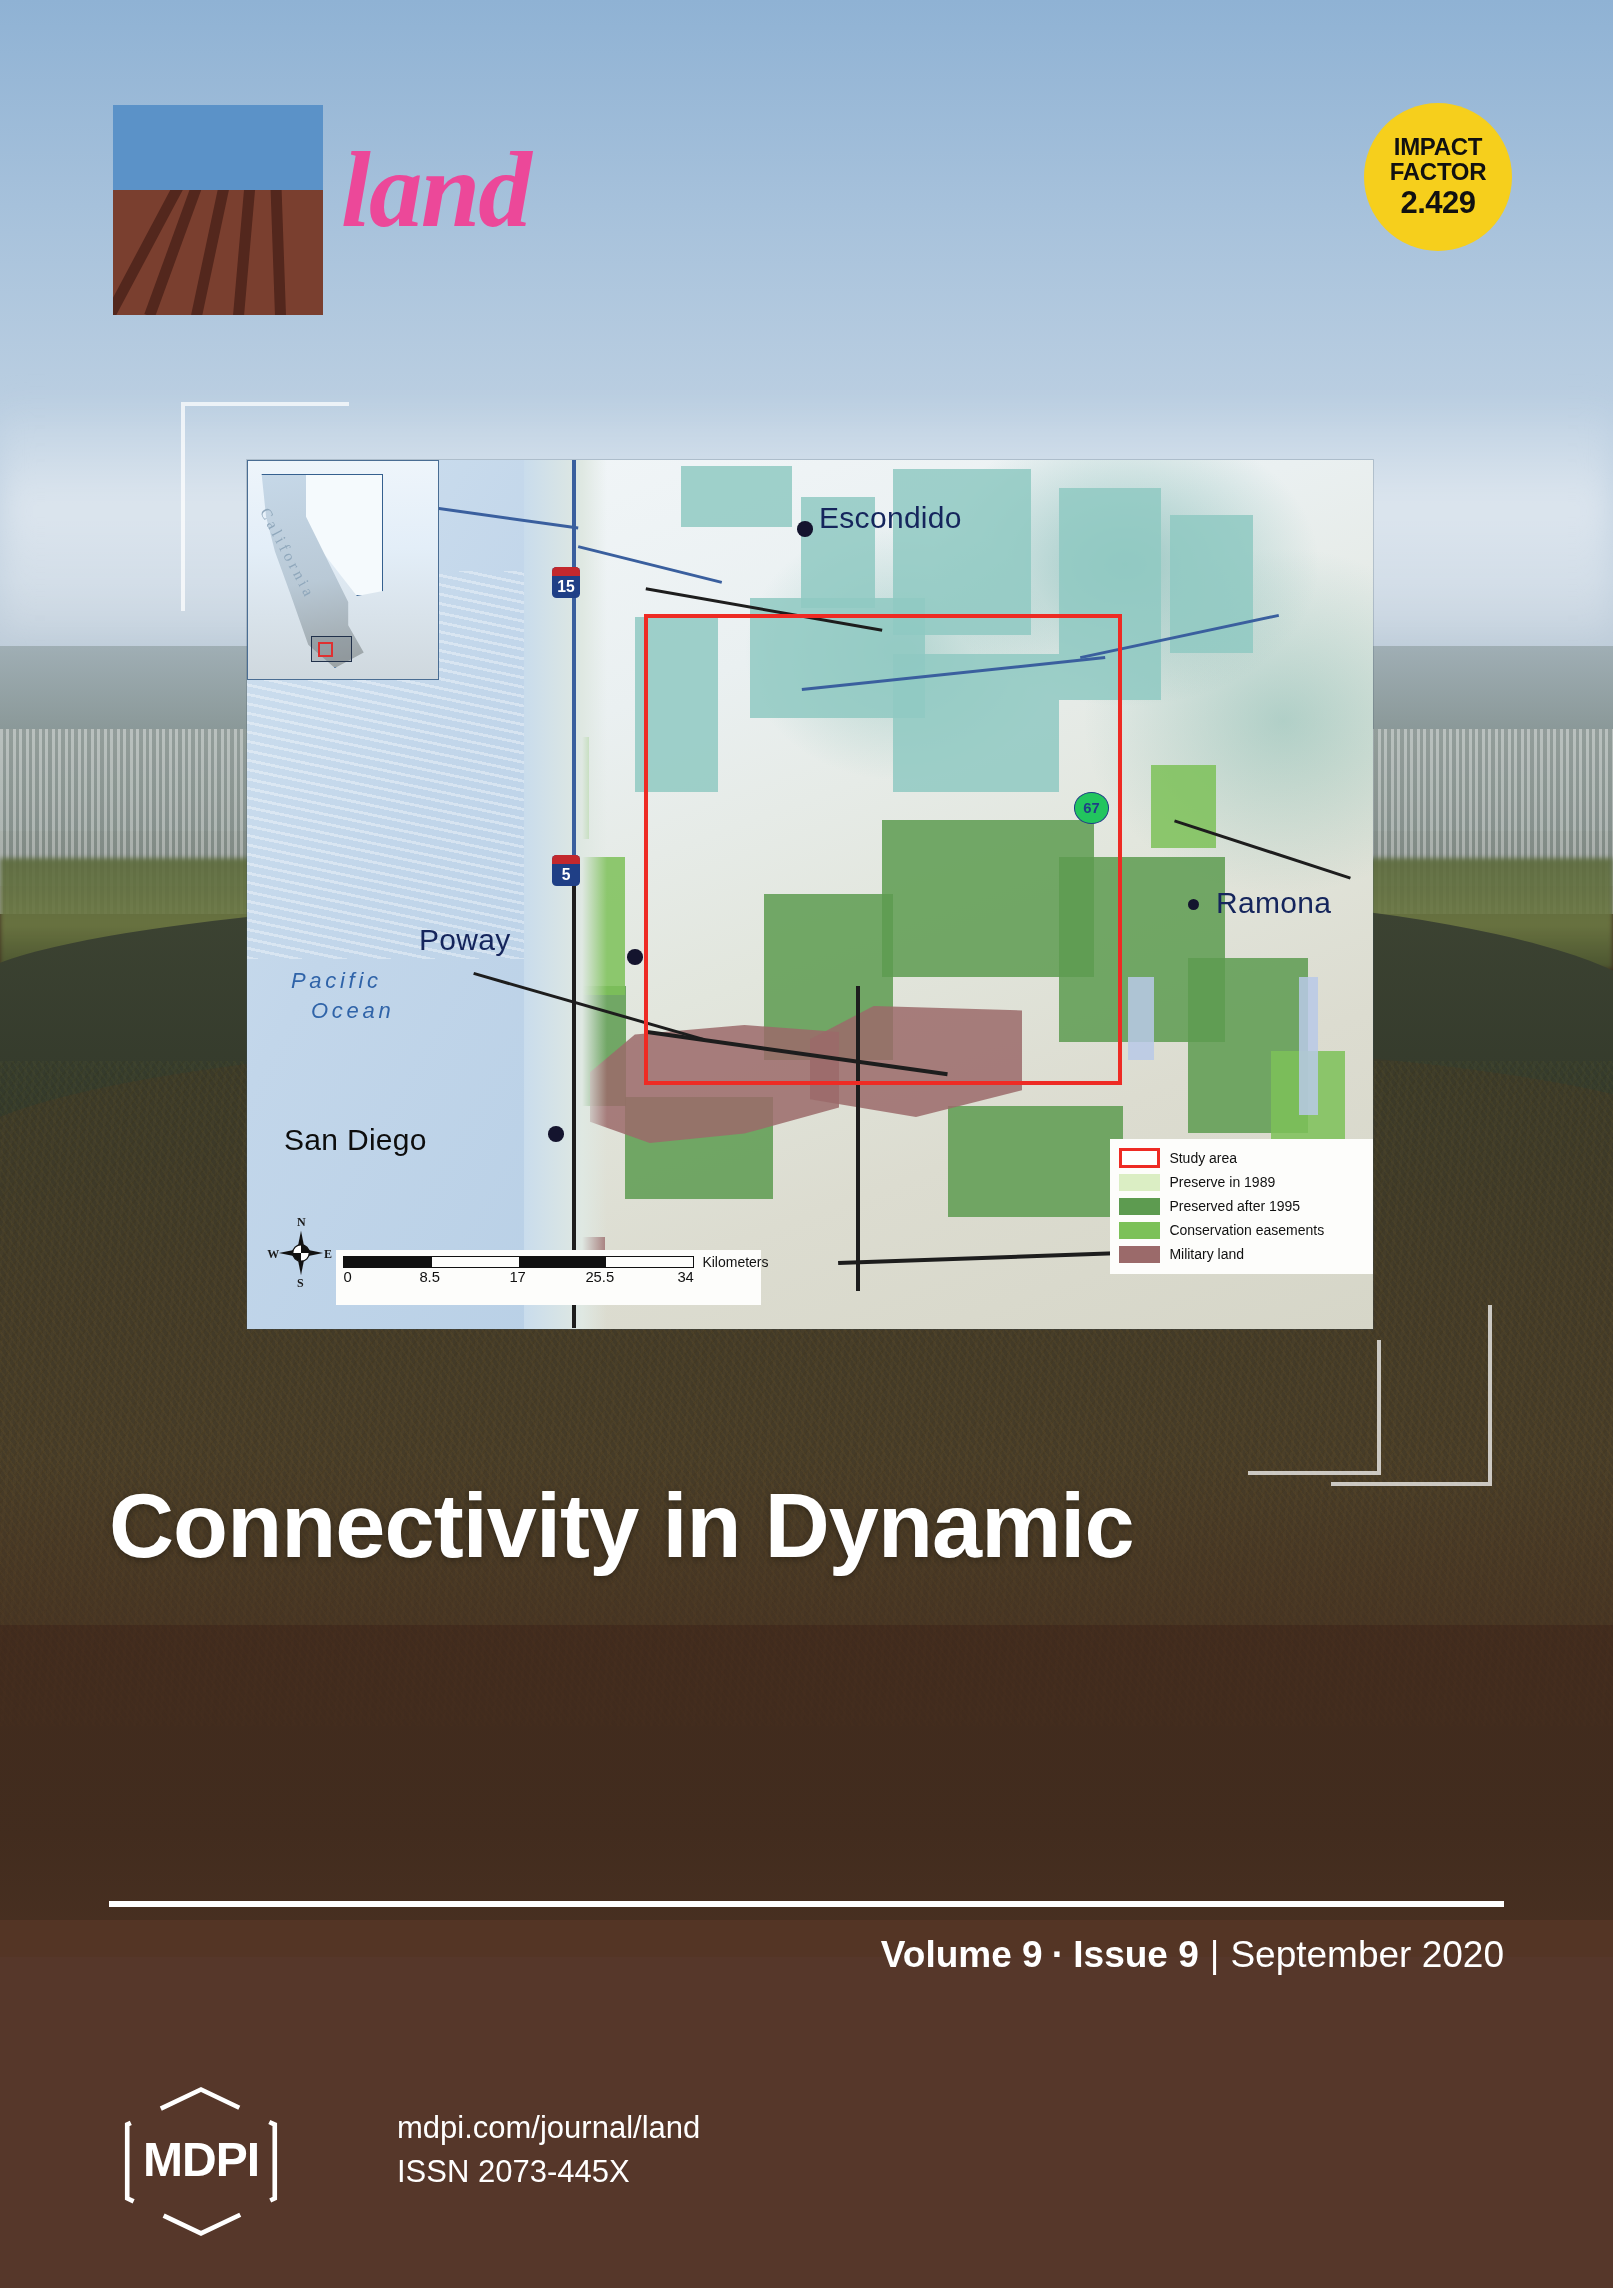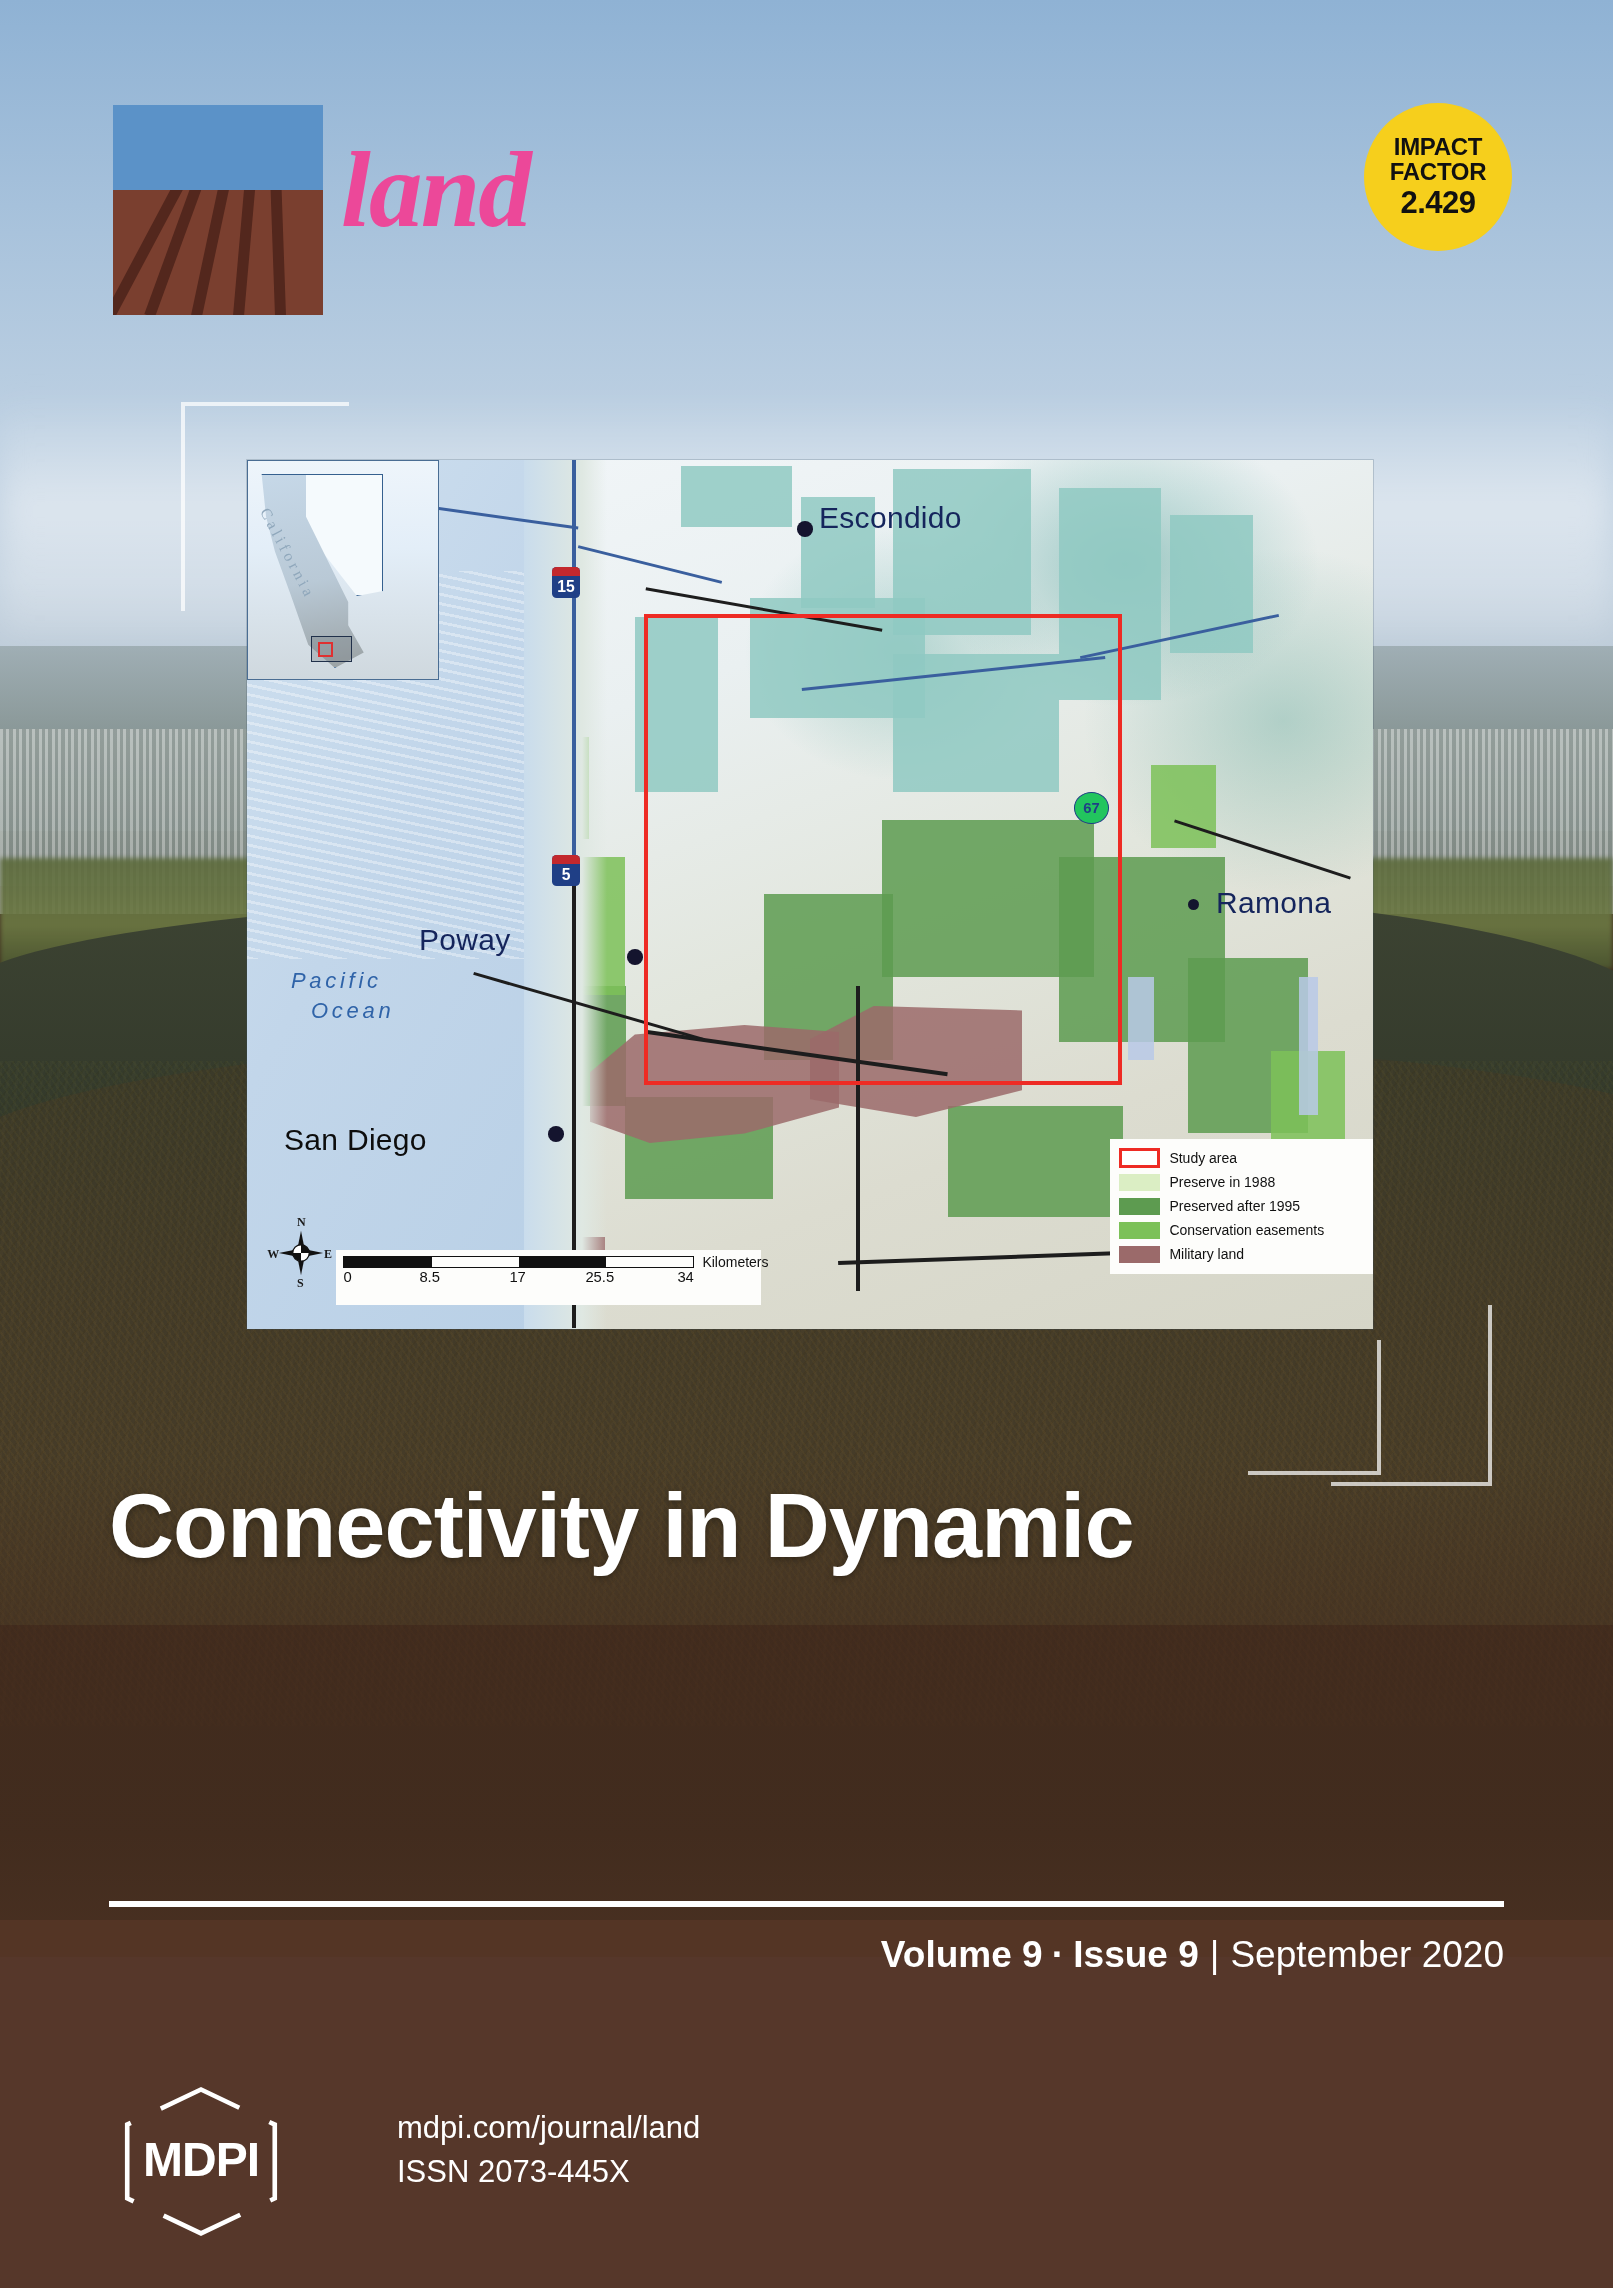--- a/index.html
+++ b/index.html
@@ -376,21 +376,21 @@
     </div>
   </div>
 
   <div class="legend">
     <div class="legend-row">
       <div class="legend-sw study"></div>
       <div class="legend-txt">Study area</div>
     </div>
     <div class="legend-row">
       <div class="legend-sw p-light"></div>
-      <div class="legend-txt">Preserve in 1988</div>
+      <div class="legend-txt">Preserve in 1989</div>
     </div>
     <div class="legend-row">
       <div class="legend-sw p-dark"></div>
       <div class="legend-txt">Preserved after 1995</div>
     </div>
     <div class="legend-row">
       <div class="legend-sw p-mid"></div>
       <div class="legend-txt">Conservation easements</div>
     </div>
     <div class="legend-row">

